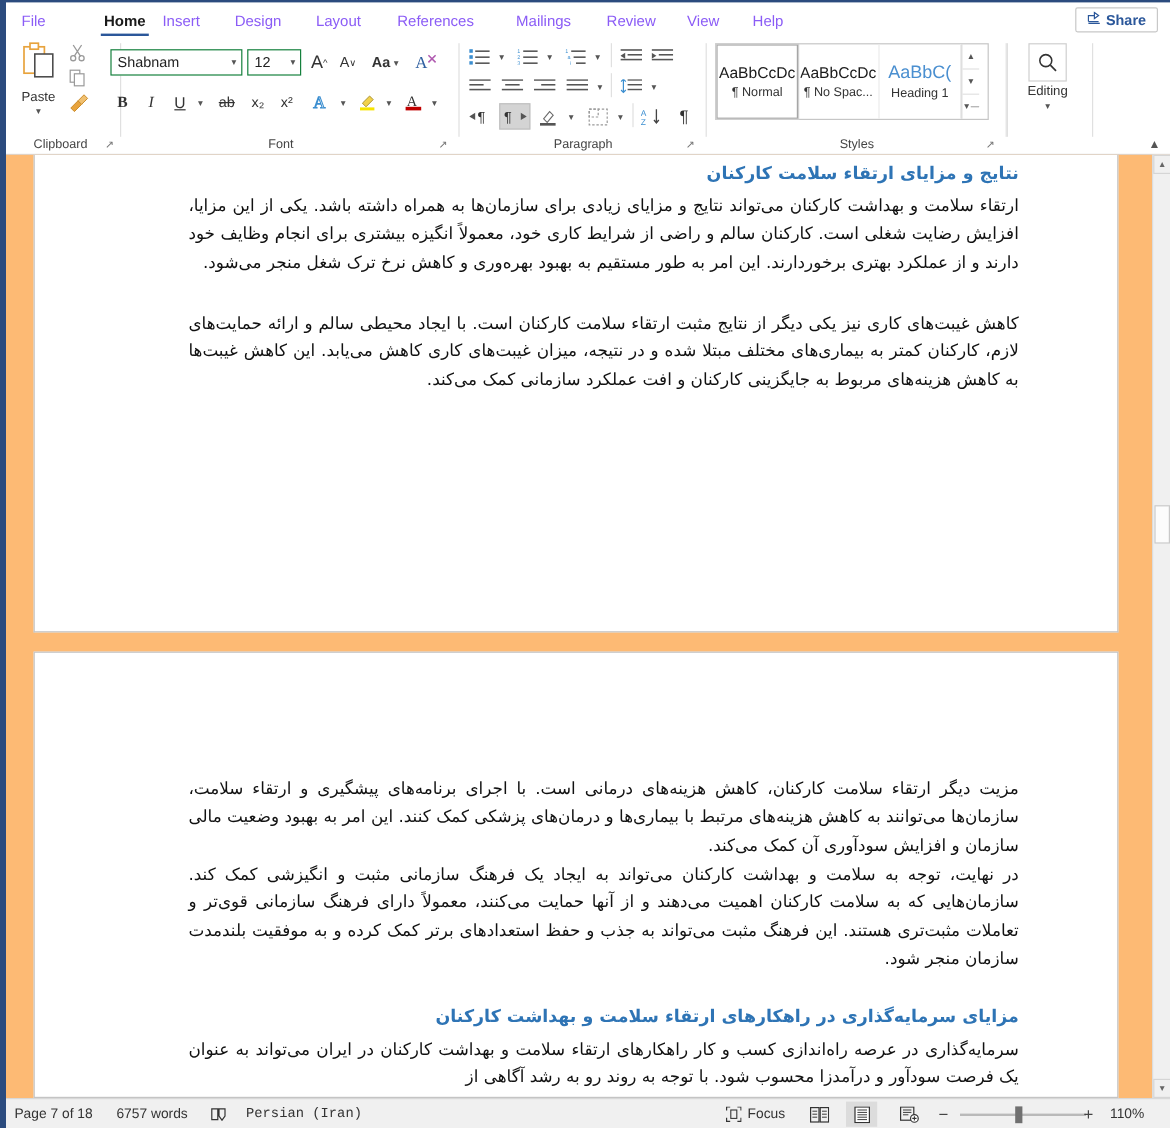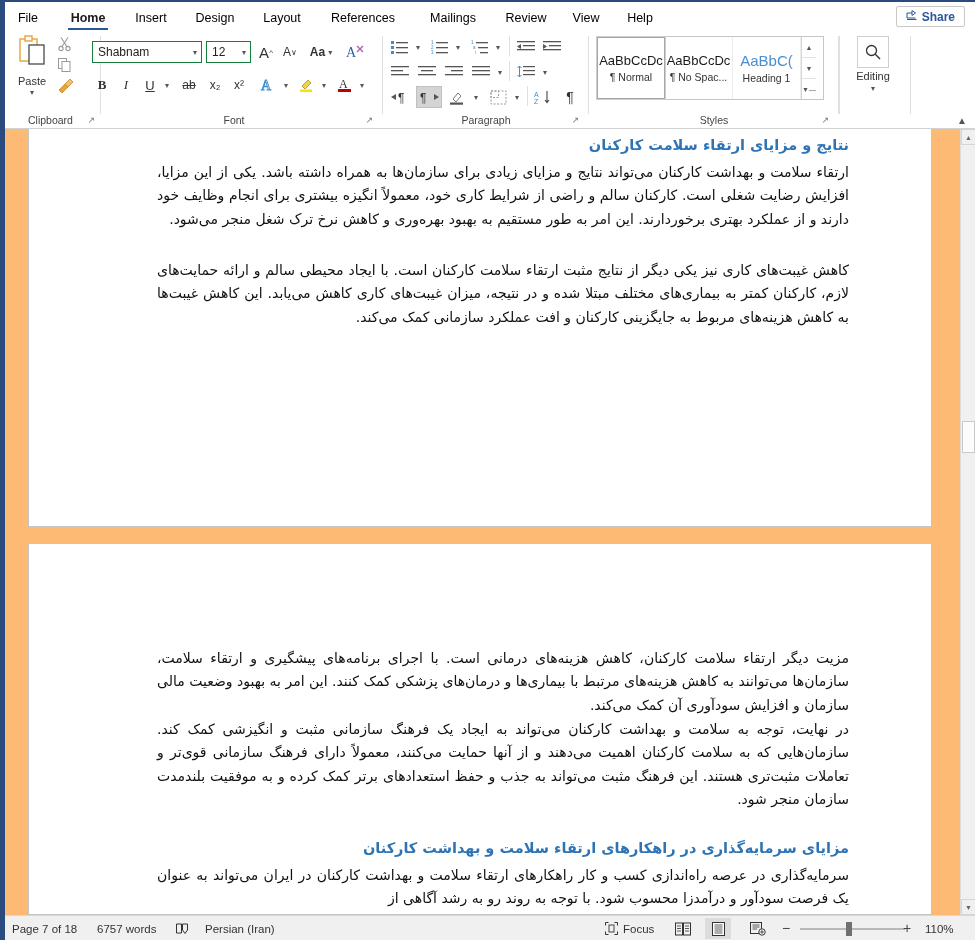--- a/index.html
+++ b/index.html
@@ -21,21 +21,21 @@
     position: absolute; left: 0; top: 0; width: 5px; height: 940px;
     background: #2b4b7e; z-index: 40;
   }
   .tabbar {
     position: relative; height: 30px; width: 975px;
     background: #ffffff;
     border-top: 2px solid #2b4b7e;
   }
   .tab {
     position: absolute; top: 2px; height: 27px;
-    font-size: 12.5px; color: #000000;
+    font-size: 12.5px; color: #8b5cf6;
     display: flex; align-items: center; justify-content: center;
     padding: 0 9px; cursor: default; white-space: nowrap;
   }
   .tab.active { color: #1a1a1a; font-weight: bold; }
   .tab.active::after {
     content: ""; position: absolute; left: 8px; right: 8px; bottom: 1px;
     height: 2.5px; background: #2b579a;
   }
   .share-btn {
     position: absolute; right: 10px; top: 4px; height: 21px;
@@ -186,21 +186,21 @@
 </style>
 </head>
 <body>
 
 <div class="win-left-edge"></div>
 
 <div class="ribbon-area">
 
   <div class="tabbar">
     <div class="tab" style="left:8px;width:40px;">File</div>
-    <div class="tab active" style="left:60px;width:56px;">Home</div>
+    <div class="tab active" style="left:76px;width:56px;">Home</div>
     <div class="tab" style="left:126px;width:50px;">Insert</div>
     <div class="tab" style="left:188px;width:54px;">Design</div>
     <div class="tab" style="left:256px;width:52px;">Layout</div>
     <div class="tab" style="left:322px;width:82px;">References</div>
     <div class="tab" style="left:418px;width:70px;">Mailings</div>
     <div class="tab" style="left:498px;width:56px;">Review</div>
     <div class="tab" style="left:564px;width:44px;">View</div>
     <div class="tab" style="left:618px;width:44px;">Help</div>
 
     <div class="share-btn">
@@ -548,21 +548,21 @@
 </div>
 
 <div class="statusbar">
   <div class="sb" style="left:12px;">Page 7 of 18</div>
   <div class="sb" style="left:97px;">6757 words</div>
   <div class="sb-ico" style="position:absolute;left:175px;">
     <svg width="14" height="14" viewBox="0 0 14 14">
       <path d="M1.5,2 L6.5,2 L6.5,11 L1.5,11 Z M7.5,2 L12.5,2 L12.5,8 L10,11.5 L7.5,8 Z" fill="none" stroke="#333" stroke-width="1"></path>
     </svg>
   </div>
-  <div class="sb" style="left:205px;">Persian (Iran)</div>
+  <div class="sb" style="left:205px;font-family:Liberation Mono, monospace;">Persian (Iran)</div>
 
   <div class="sb" style="left:605px;gap:5px;">
     <span class="sb-ico">
       <svg width="13" height="13" viewBox="0 0 13 13">
         <path d="M0.5,3.5 L0.5,0.5 L3.5,0.5 M9.5,0.5 L12.5,0.5 L12.5,3.5 M12.5,9.5 L12.5,12.5 L9.5,12.5 M3.5,12.5 L0.5,12.5 L0.5,9.5" fill="none" stroke="#333" stroke-width="1"></path>
         <rect x="4" y="3" width="5" height="7" fill="none" stroke="#333" stroke-width="0.9"></rect>
       </svg>
     </span>
     <span>Focus</span>
   </div>

